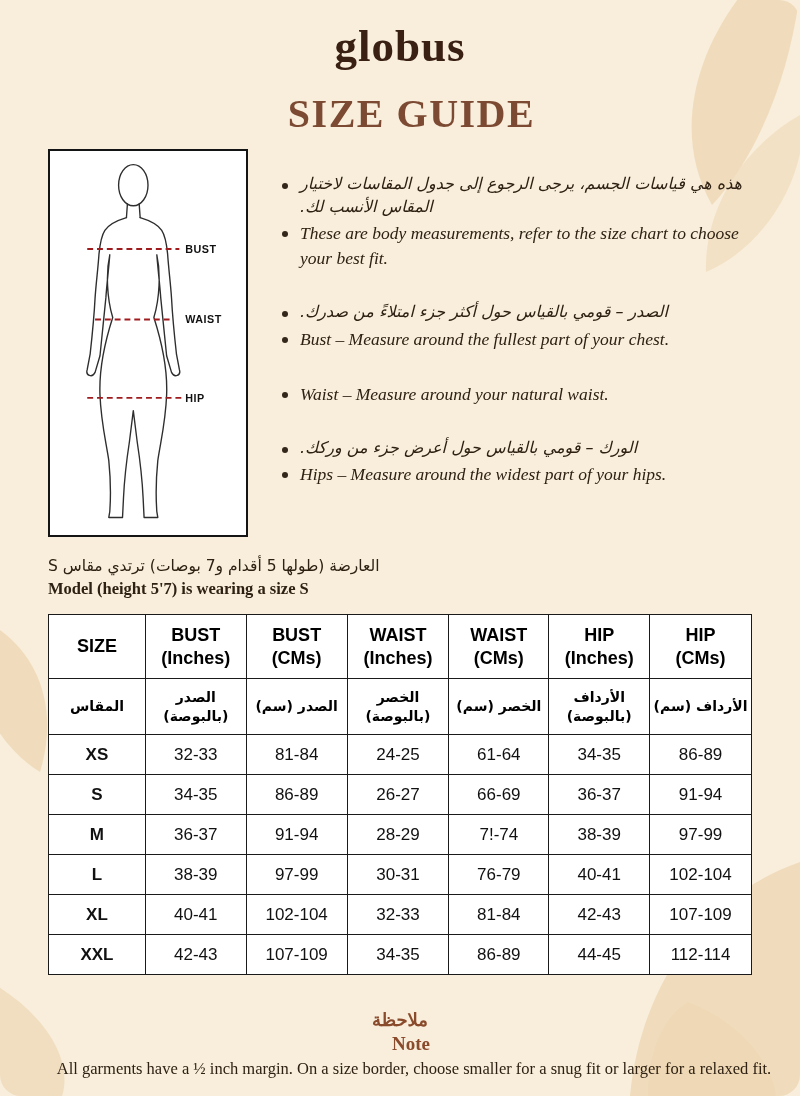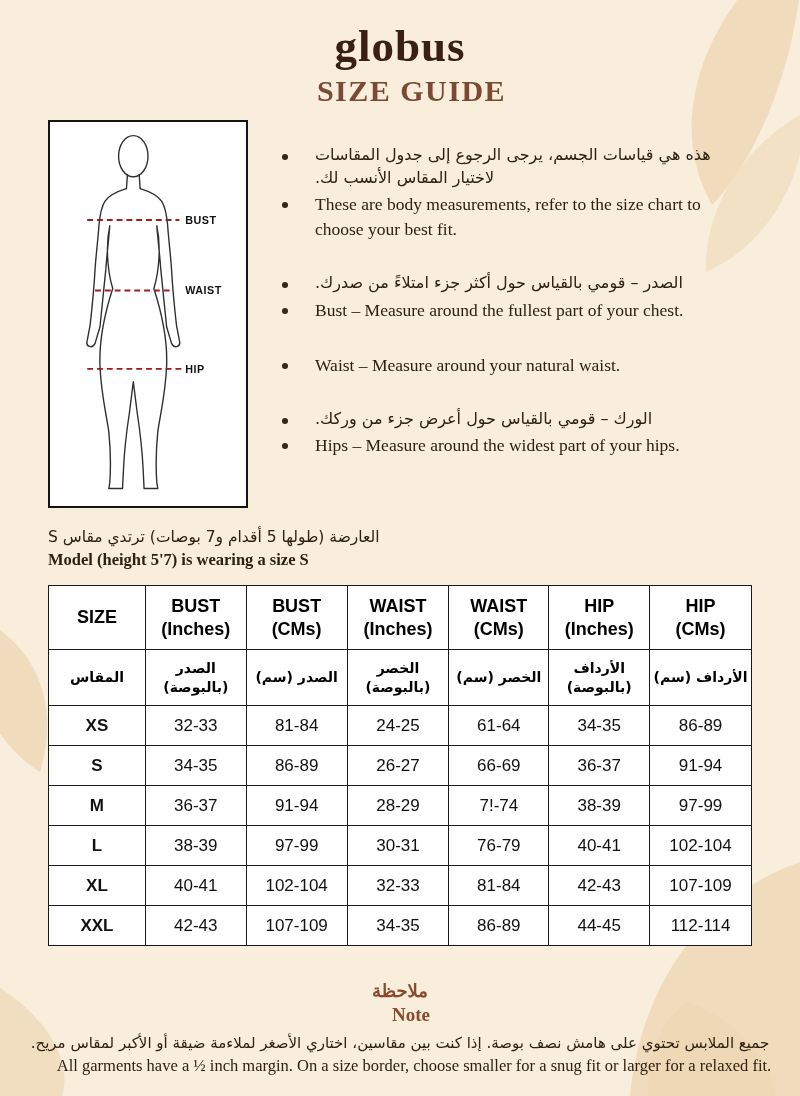--- a/index.html
+++ b/index.html
@@ -4,47 +4,47 @@
 <style>
   * { margin:0; padding:0; box-sizing:border-box; }
   html,body { width:800px; }
   body {
     width:800px; height:1096px;
     background:#f8eedb;
     font-family:"Liberation Serif", serif;
     color:#322415;
     overflow:hidden;
   }
-  .page { position:relative; width:800px; height:1096px; overflow:hidden; }
+  .page { position:relative; width:800px; height:1096px; overflow:hidden;border-radius:21px; }
   .bg-decor { position:absolute; left:0; top:0; z-index:0; pointer-events:none; }
   .content { position:relative; z-index:1; }
 
   .logo {
     text-align:center; padding-top:20px;
     font-family:"Liberation Serif", serif;
     font-weight:700; font-size:45px; letter-spacing:1px;
     color:#3a2013;
   }
   .title {
-    text-align:center; margin-top:2px;
+    text-align:center; margin-top:18px;
     font-family:"Liberation Serif", serif;
-    font-weight:700; font-size:30px; letter-spacing:1.5px;
+    font-weight:700; font-size:40px; letter-spacing:1.5px;
     color:#7c4a33;
     padding-left:23px;
   }
 
   .main-row { display:flex; padding:12px 48px 0 48px; gap:34px; }
   .figure-box {
     flex:none; width:200px; height:388px;
     background:#ffffff; border:2px solid #141414;
     display:flex; align-items:center; justify-content:center;
   }
   .instructions { flex:1; list-style:none; padding-top:24px; }
   .group { margin-bottom:30px; }
-  .b-item { display:flex; gap:27px; margin-bottom:3px; }
+  .b-item { display:flex; gap:12px; margin-bottom:3px;font-style:italic; }
   .dot { flex:none; width:6px; height:6px; border-radius:50%; background:#33261a; margin-top:10px; }
   .txt { flex:1; line-height:1.42; }
   .ar-text { font-family:"DejaVu Sans", sans-serif; font-size:16px; direction:rtl; text-align:left; color:#2e2113; }
   .en-text { font-family:"Liberation Serif", serif; font-size:17.5px; color:#2e2113; }
 
   .model-note { margin:18px 48px 0 48px; line-height:1.45; }
   .model-note .ar-text { font-size:15.5px; }
   .model-note .en-text { font-size:16.5px; font-weight:600; }
 
   table.size-chart {
@@ -275,18 +275,17 @@
           <td>86-89</td>
           <td>44-45</td>
           <td>112-114</td>
         </tr>
       </tbody>
     </table>
 
     <div class="note-block">
       <div class="note-title-ar">ملاحظة</div>
       <div class="note-title-en">Note</div>
-      <div class="note-body-ar" dir="rtl">جميع الملابس تحتوي على هامش نصف بوصة. إذا كنت بين مقاسين، اختاري الأصغر لملاءمة ضيقة أو الأكبر لمقاس مريح.</div>
       <div class="note-body-en">All garments have a ½ inch margin. On a size border, choose smaller for a snug fit or larger for a relaxed fit.</div>
     </div>
 
   </div>
 </div>
 
 </body></html>

